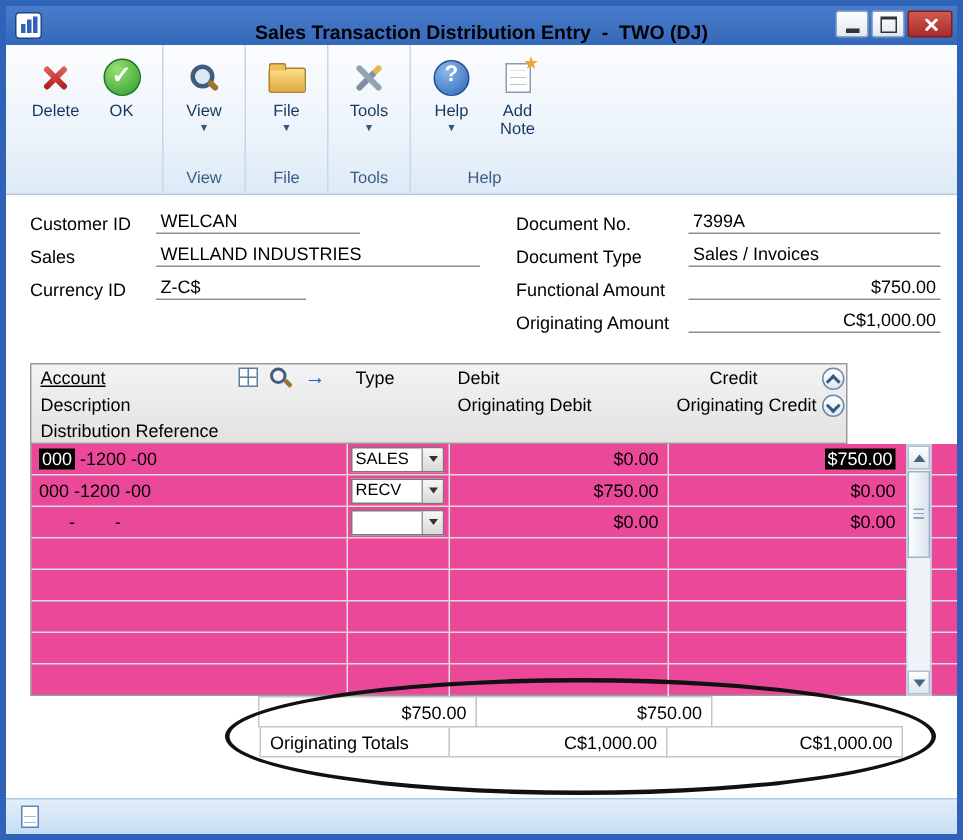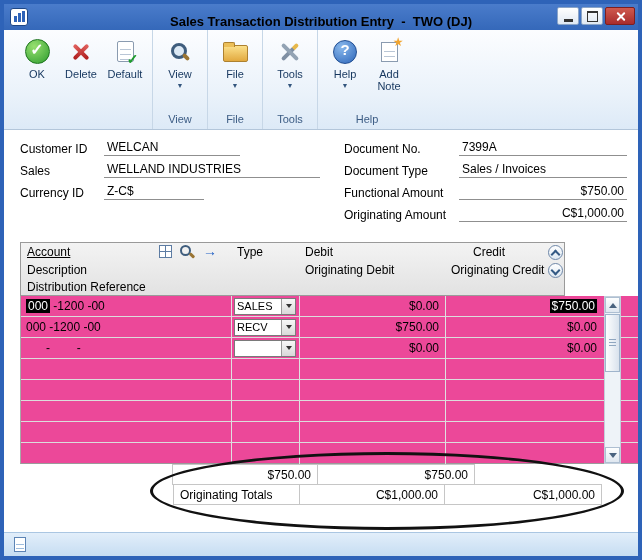--- a/index.html
+++ b/index.html
@@ -192,35 +192,29 @@
       <span class="wc-btn wc-max"></span>
       <span class="wc-btn wc-close"></span>
     </span>
   </div>
 
   <div class="toolbar">
     <div class="tb-group">
       <div class="btns">
         <div class="tb-btn">
           <span class="ic">
+              <span class="x-ic"></span>
+            </span>
+          <span>Delete</span>
+        </div>
+        <div class="tb-btn">
+          <span class="ic">
               <span class="ok-ic"></span>
             </span>
           <span>OK</span>
-        </div>
-        <div class="tb-btn">
-          <span class="ic">
-              <span class="x-ic"></span>
-            </span>
-          <span>Delete</span>
-        </div>
-        <div class="tb-btn">
-          <span class="ic">
-              <span class="doc-ic"></span>
-            </span>
-          <span>Default</span>
         </div>
       </div>
     </div>
 
     <div class="tb-group">
       <div class="btns">
         <div class="tb-btn">
           <span class="ic">
               <span class="mag-ic"></span>
             </span>

